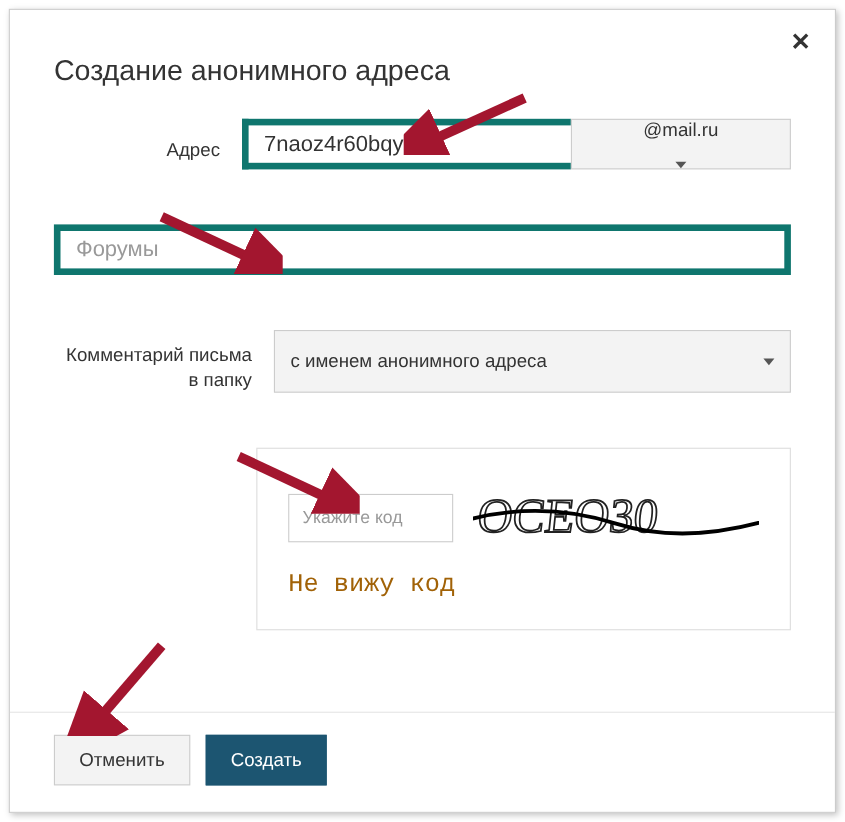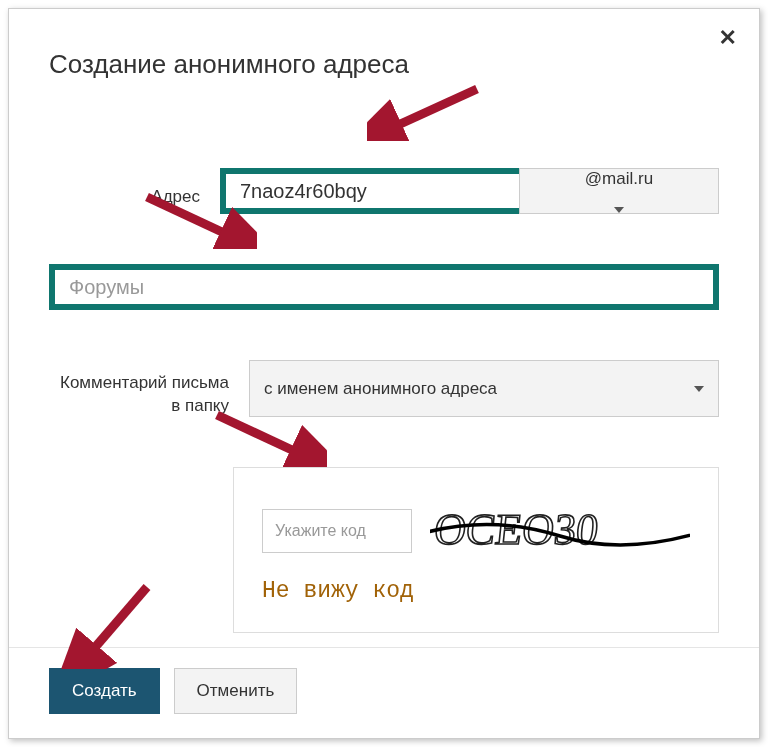--- a/index.html
+++ b/index.html
@@ -28,21 +28,21 @@
       font-size: 22px;
       font-weight: bold;
       color: #333;
       cursor: pointer;
       line-height: 1;
     }
     .modal-title {
       font-size: 26px;
       font-weight: 400;
       color: #333;
-      margin-bottom: 88px;
+      margin-bottom: 28px;
       margin-top: 10px;
     }
     .form-row {
       display: flex;
       align-items: center;
       margin-bottom: 50px;
     }
     .form-label {
       width: 200px;
       text-align: right;
@@ -229,22 +229,22 @@
               <path d="M -10 38 Q 60 18, 130 40 T 290 30" fill="none" stroke="#000" stroke-width="3.5"></path>
             </svg>
           </div>
         </div>
         <a class="captcha-link">Не вижу код</a>
       </div>
     </div>
   </div>
 
   <div class="footer">
+    <button class="btn btn-default">Отменить</button>
     <button class="btn btn-primary">Создать</button>
-    <button class="btn btn-default">Отменить</button>
   </div>
 
   <svg class="arrow" style="left:358px; top:72px;" viewBox="0 0 120 60">
     <defs>
         <marker id="ah1" markerWidth="10" markerHeight="10" refX="2" refY="3" orient="auto">
           <path d="M0,0 L0,6 L8,3 z" fill="#a3162f"></path>
         </marker>
       </defs>
     <line x1="110" y1="8" x2="18" y2="50" stroke="#a3162f" stroke-width="9" marker-end="url(#ah1)"></line>
   </svg>

